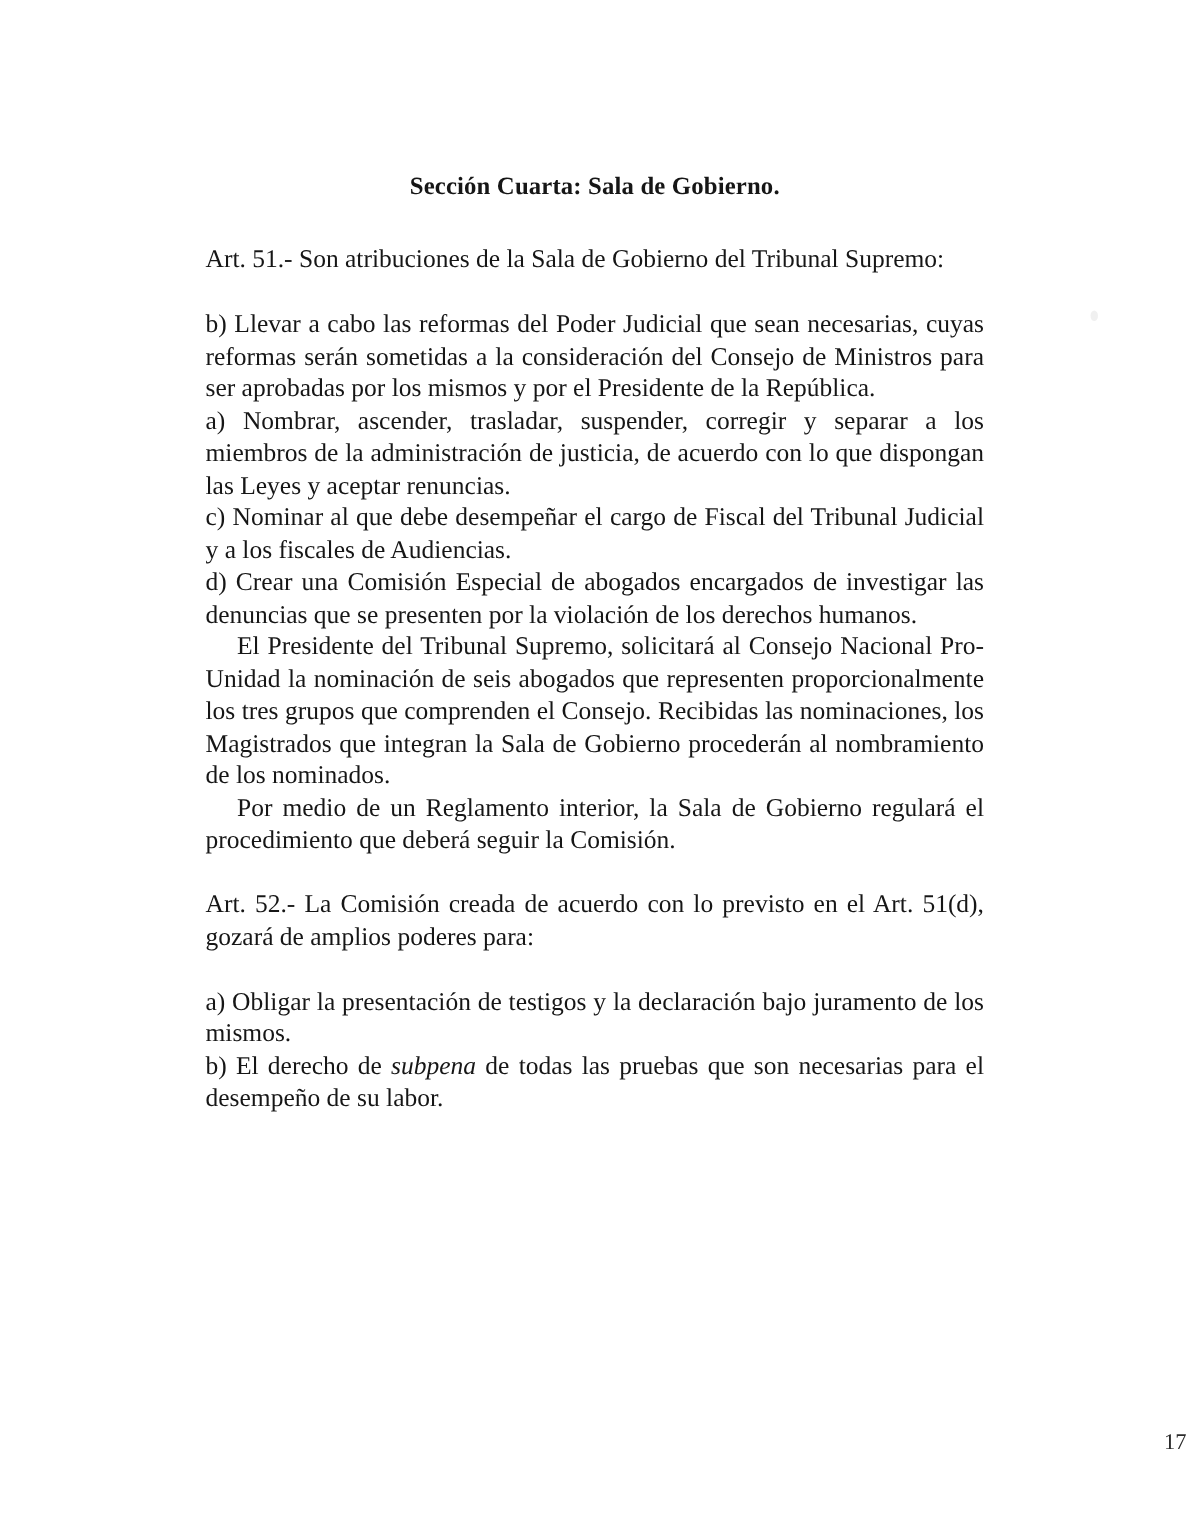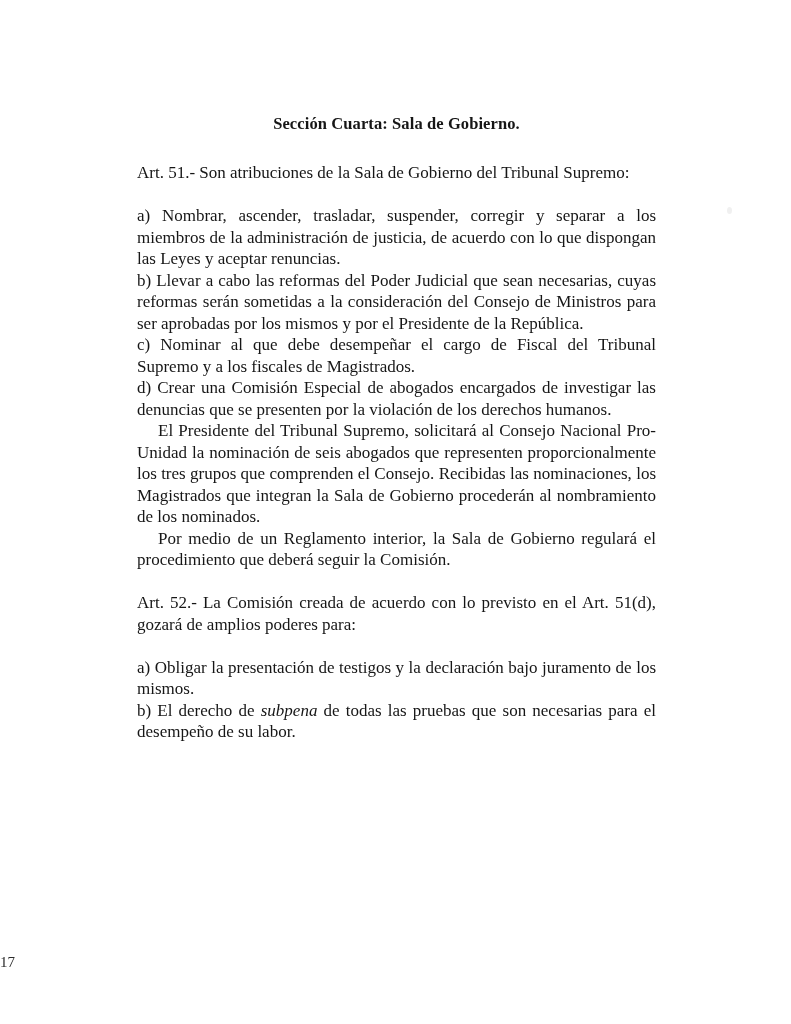--- a/index.html
+++ b/index.html
@@ -53,21 +53,21 @@
     text-indent: 21px;
   }
   .italic {
     font-style: italic;
   }
   .page-number {
     position: absolute;
     left: 0;
     top: 953px;
     width: 791px;
-    text-align: left;
+    text-align: right;
     font-size: 15px;
     line-height: 18px;
     color: #2b2b2b;
   }
   .smudge {
     position: absolute;
     left: 727px;
     top: 207px;
     width: 5px;
     height: 7px;
@@ -84,25 +84,25 @@
   <div class="smudge"></div>
 
   <div class="content">
 
     <h1 class="section-heading">Sección Cuarta: Sala de Gobierno.</h1>
 
     <p class="para">Art. 51.- Son atribuciones de la Sala de Gobierno del Tribunal Supremo:</p>
 
     <div class="gap"></div>
 
+    <p class="para">b) Llevar a cabo las reformas del Poder Judicial que sean necesarias, cuyas reformas serán sometidas a la consideración del Consejo de Ministros para ser aprobadas por los mismos y por el Presidente de la República.</p>
+
     <p class="para">a) Nombrar, ascender, trasladar, suspender, corregir y separar a los miembros de la administración de justicia, de acuerdo con lo que dispongan las Leyes y aceptar renuncias.</p>
 
-    <p class="para">b) Llevar a cabo las reformas del Poder Judicial que sean necesarias, cuyas reformas serán sometidas a la consideración del Consejo de Ministros para ser aprobadas por los mismos y por el Presidente de la República.</p>
-
-    <p class="para">c) Nominar al que debe desempeñar el cargo de Fiscal del Tribunal Supremo y a los  fiscales de Magistrados.</p>
+    <p class="para">c) Nominar al que debe desempeñar el cargo de Fiscal del Tribunal Judicial y a los  fiscales de Audiencias.</p>
 
     <p class="para">d) Crear una Comisión Especial de abogados encargados de investigar las denuncias que se presenten por la violación de los derechos humanos.</p>
 
     <p class="para indent">El Presidente del Tribunal Supremo, solicitará al Consejo Nacional Pro-Unidad la nominación de seis abogados que representen proporcionalmente los tres grupos que comprenden el Consejo. Recibidas las nominaciones, los Magistrados que integran la Sala de Gobierno procederán al nombramiento de los nominados.</p>
 
     <p class="para indent">Por medio de un Reglamento interior, la Sala de Gobierno regulará el procedimiento que deberá seguir la Comisión.</p>
 
     <div class="gap"></div>
 
     <p class="para">Art. 52.- La Comisión creada de acuerdo con lo previsto en el Art. 51(d), gozará de amplios poderes para:</p>

